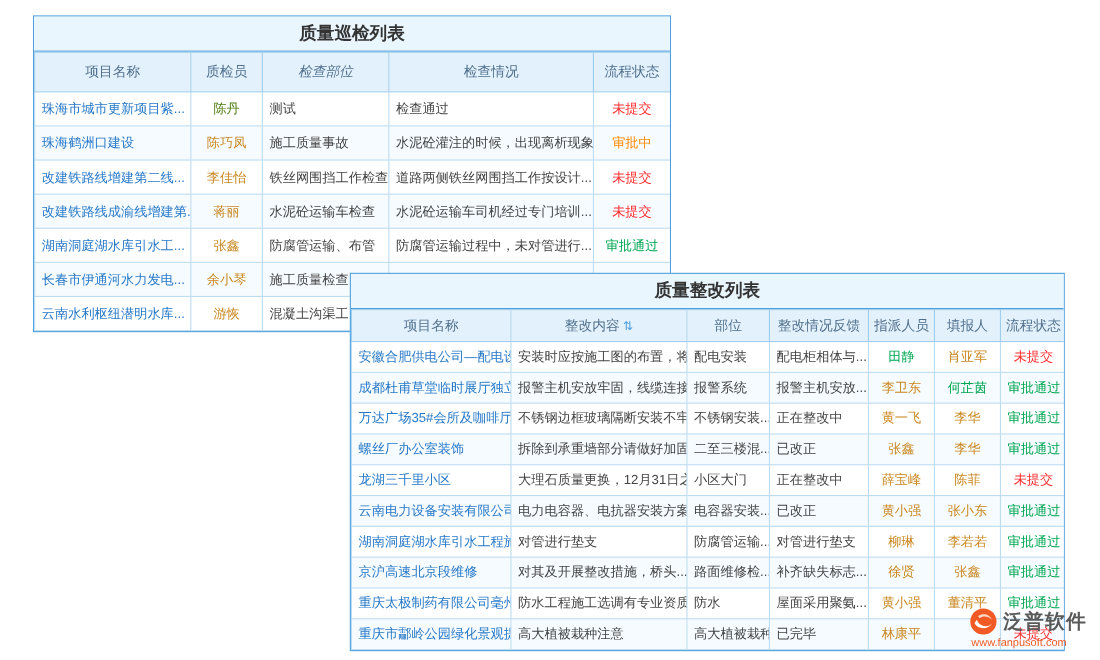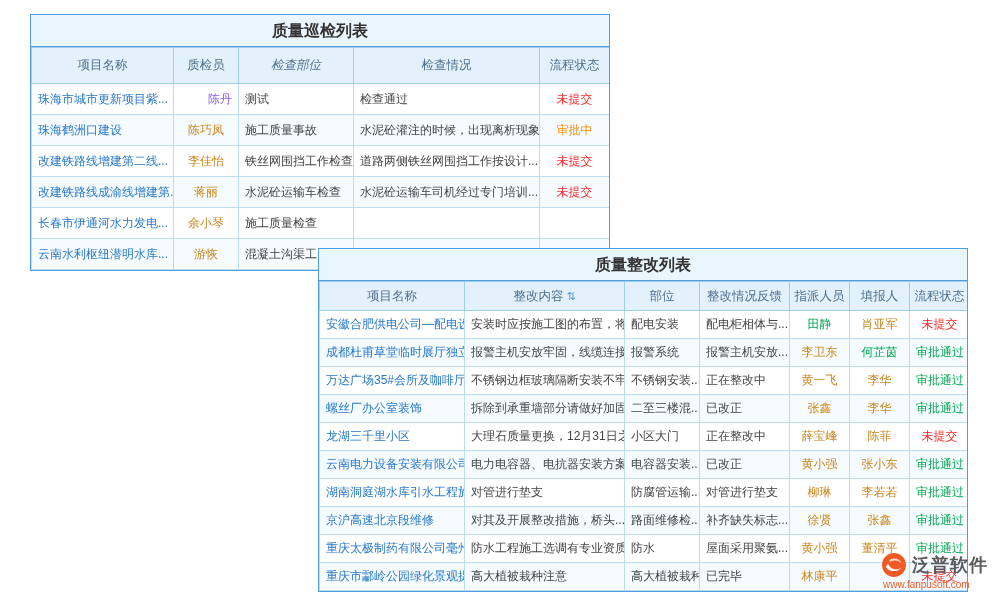--- a/index.html
+++ b/index.html
@@ -49,21 +49,21 @@
             <th style="width: 142px;">项目名称</th>
             <th style="width: 65px;">质检员</th>
             <th style="width: 115px; font-style: italic;">检查部位</th>
             <th style="width: 186px;">检查情况</th>
             <th style="width: 70px;">流程状态</th>
           </tr>
       </thead>
       <tbody>
           <tr>
             <td class="cell-link">珠海市城市更新项目紫...</td>
-            <td class="cell-person" style="color: #8b5cf6; text-align: right;">陈丹</td>
+            <td class="cell-person" style="color: #4d7c0f;">陈丹</td>
             <td class="cell-text">测试</td>
             <td class="cell-text">检查通过</td>
             <td class="cell-status" style="color: rgb(255, 45, 45);">未提交</td>
           </tr>
           <tr>
             <td class="cell-link">珠海鹤洲口建设</td>
             <td class="cell-person" style="color: rgb(201, 134, 30);">陈巧凤</td>
             <td class="cell-text">施工质量事故</td>
             <td class="cell-text">水泥砼灌注的时候，出现离析现象</td>
             <td class="cell-status" style="color: rgb(255, 138, 0);">审批中</td>
@@ -74,20 +74,27 @@
             <td class="cell-text">铁丝网围挡工作检查</td>
             <td class="cell-text">道路两侧铁丝网围挡工作按设计...</td>
             <td class="cell-status" style="color: rgb(255, 45, 45);">未提交</td>
           </tr>
           <tr>
             <td class="cell-link">改建铁路线成渝线增建第...</td>
             <td class="cell-person" style="color: rgb(201, 134, 30);">蒋丽</td>
             <td class="cell-text">水泥砼运输车检查</td>
             <td class="cell-text">水泥砼运输车司机经过专门培训...</td>
             <td class="cell-status" style="color: rgb(255, 45, 45);">未提交</td>
+          </tr>
+          <tr>
+            <td class="cell-link">湖南洞庭湖水库引水工...</td>
+            <td class="cell-person" style="color: rgb(201, 134, 30);">张鑫</td>
+            <td class="cell-text">防腐管运输、布管</td>
+            <td class="cell-text">防腐管运输过程中，未对管进行...</td>
+            <td class="cell-status" style="color: rgb(0, 166, 81);">审批通过</td>
           </tr>
           <tr>
             <td class="cell-link">长春市伊通河水力发电...</td>
             <td class="cell-person" style="color: rgb(201, 134, 30);">余小琴</td>
             <td class="cell-text">施工质量检查</td>
             <td class="cell-text"></td>
             <td class="cell-status"></td>
           </tr>
           <tr>
             <td class="cell-link">云南水利枢纽潜明水库...</td>

